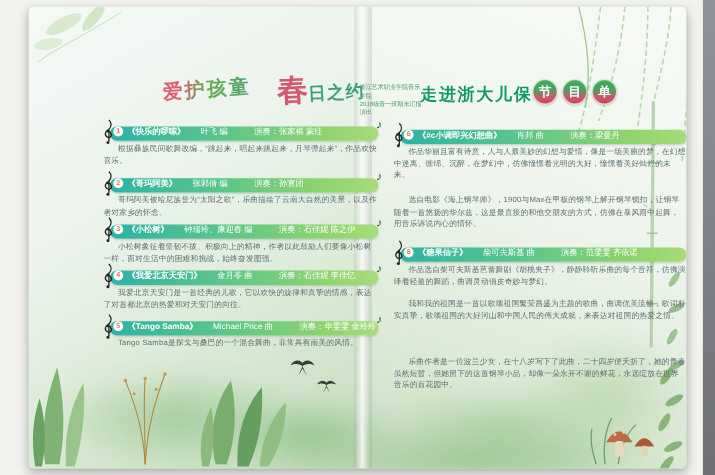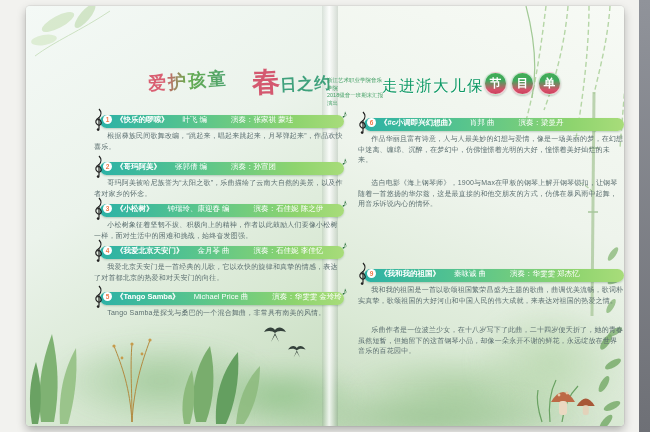--- a/index.html
+++ b/index.html
@@ -23,21 +23,21 @@
        font-size:18px;font-weight:bold;letter-spacing:2px;transform:rotate(-4deg);color:#67ab4e;}
   @supports (-webkit-background-clip:text){
     .title-script{background:linear-gradient(100deg,#d95f72 0%,#d95f72 22%,#67ab4e 48%,#4ca371 100%);
        -webkit-background-clip:text;background-clip:text;color:transparent;}}
   .title-main{position:absolute;left:226px;top:56px;transform:rotate(-3deg);
        font-family:"DejaVu Serif",serif;font-weight:bold;white-space:nowrap;}
   .title-main .big{font-size:28px;color:#d4586f;}
   .title-main .rest{font-size:16px;color:#3fa17c;letter-spacing:1px;}
   .org{position:absolute;left:301px;top:71px;font-size:5.5px;color:#44a066;
        line-height:1.4;width:60px;}
-  .venue{position:absolute;left:356px;top:70px;font-size:15.5px;font-weight:400;
+  .venue{position:absolute;left:356px;top:70px;font-size:15.5px;font-weight:700;
        color:#0f9a66;letter-spacing:1.5px;text-shadow:0 1px 0 rgba(255,255,255,.8);}
   .badges{position:absolute;left:458px;top:66px;display:flex;gap:4px;}
   .badge{width:21px;height:21px;border-radius:50%;color:#fff;font-size:11.5px;font-weight:bold;
        display:flex;align-items:center;justify-content:center;
        background:linear-gradient(180deg,#43ad56 0%,#3fa85c 35%,#d8506a 80%,#c9405c 100%);
        border:1px solid rgba(255,255,255,.7);box-shadow:0 1px 2px rgba(0,0,0,.2);}
   
   .it{position:absolute;}
   .it.L{left:68px;width:250px;}
   .it.R{left:332px;width:266px;}
@@ -286,36 +286,39 @@
       <span class="pf">演奏：梁曼丹</span>
 
     </div>
     <p class="desc">作品华丽且富有诗意，人与人最美妙的幻想与爱情，像是一场美丽的梦，在幻想中迷离、缠绵、沉醉，在梦幻中，仿佛憧憬着光明的大好，憧憬着美好灿烂的未来。</p>
   </div>
 
   <div class="it R" style="top:169px">
     <p class="desc">选自电影《海上钢琴师》，1900与Max在甲板的钢琴上解开钢琴锁扣，让钢琴随着一首悠扬的华尔兹，这是最直接的和他交朋友的方式，仿佛在暴风雨中起舞，用音乐诉说内心的情怀。</p>
   </div>
 
+  <div class="it R" style="top:219px">
+    <div class="bar">
+      <span class="clef">
+          <svg width="12" height="28" viewBox="0 0 14 30">
+            <path d="M7 1 C10 4 10 8 7 11 L7 24" stroke="#222" fill="none" stroke-width="1.4"></path>
+            <path d="M7 11 C3 13 2 17 5 19 C8 21 11 18 9 15 C8 13 6 13 5 14" stroke="#222" fill="none" stroke-width="1.4"></path>
+            <circle cx="6" cy="25" r="1.6" fill="#222"></circle>
+          </svg>
+        </span>
+      <span class="num">8</span>
+      <span class="ttl">《糖果仙子》</span>
+      <span class="cr">柴可夫斯基 曲</span>
+      <span class="pf">演奏：范雯雯 齐依诺</span>
+
+    </div>
+    <p class="desc">作品选自柴可夫斯基芭蕾舞剧《胡桃夹子》，静静聆听乐曲的每个音符，仿佛演绎着轻盈的舞蹈，曲调灵动俏皮奇妙与梦幻。</p>
+  </div>
 
   <div class="it R" style="top:263px">
-    <div class="bar">
-      <span class="clef">
-          <svg width="12" height="28" viewBox="0 0 14 30">
-            <path d="M7 1 C10 4 10 8 7 11 L7 24" stroke="#222" fill="none" stroke-width="1.4"></path>
-            <path d="M7 11 C3 13 2 17 5 19 C8 21 11 18 9 15 C8 13 6 13 5 14" stroke="#222" fill="none" stroke-width="1.4"></path>
-            <circle cx="6" cy="25" r="1.6" fill="#222"></circle>
-          </svg>
-        </span>
-      <span class="num">9</span>
-      <span class="ttl">《我和我的祖国》</span>
-      <span class="cr">秦咏诚 曲</span>
-      <span class="pf">演奏：华雯雯 郑杰忆</span>
-
-    </div>
     <p class="desc">我和我的祖国是一首以歌颂祖国繁荣昌盛为主题的歌曲，曲调优美流畅，歌词朴实真挚，歌颂祖国的大好河山和中国人民的伟大成就，来表达对祖国的热爱之情。</p>
   </div>
 
   <div class="it R" style="top:316px">
     <p class="desc">乐曲作者是一位波兰少女，在十八岁写下了此曲，二十四岁便夭折了，她的青春虽然短暂，但她留下的这首钢琴小品，却像一朵永开不谢的鲜花，永远绽放在世界音乐的百花园中。</p>
   </div>
 
 </div>
 
 </body></html>

